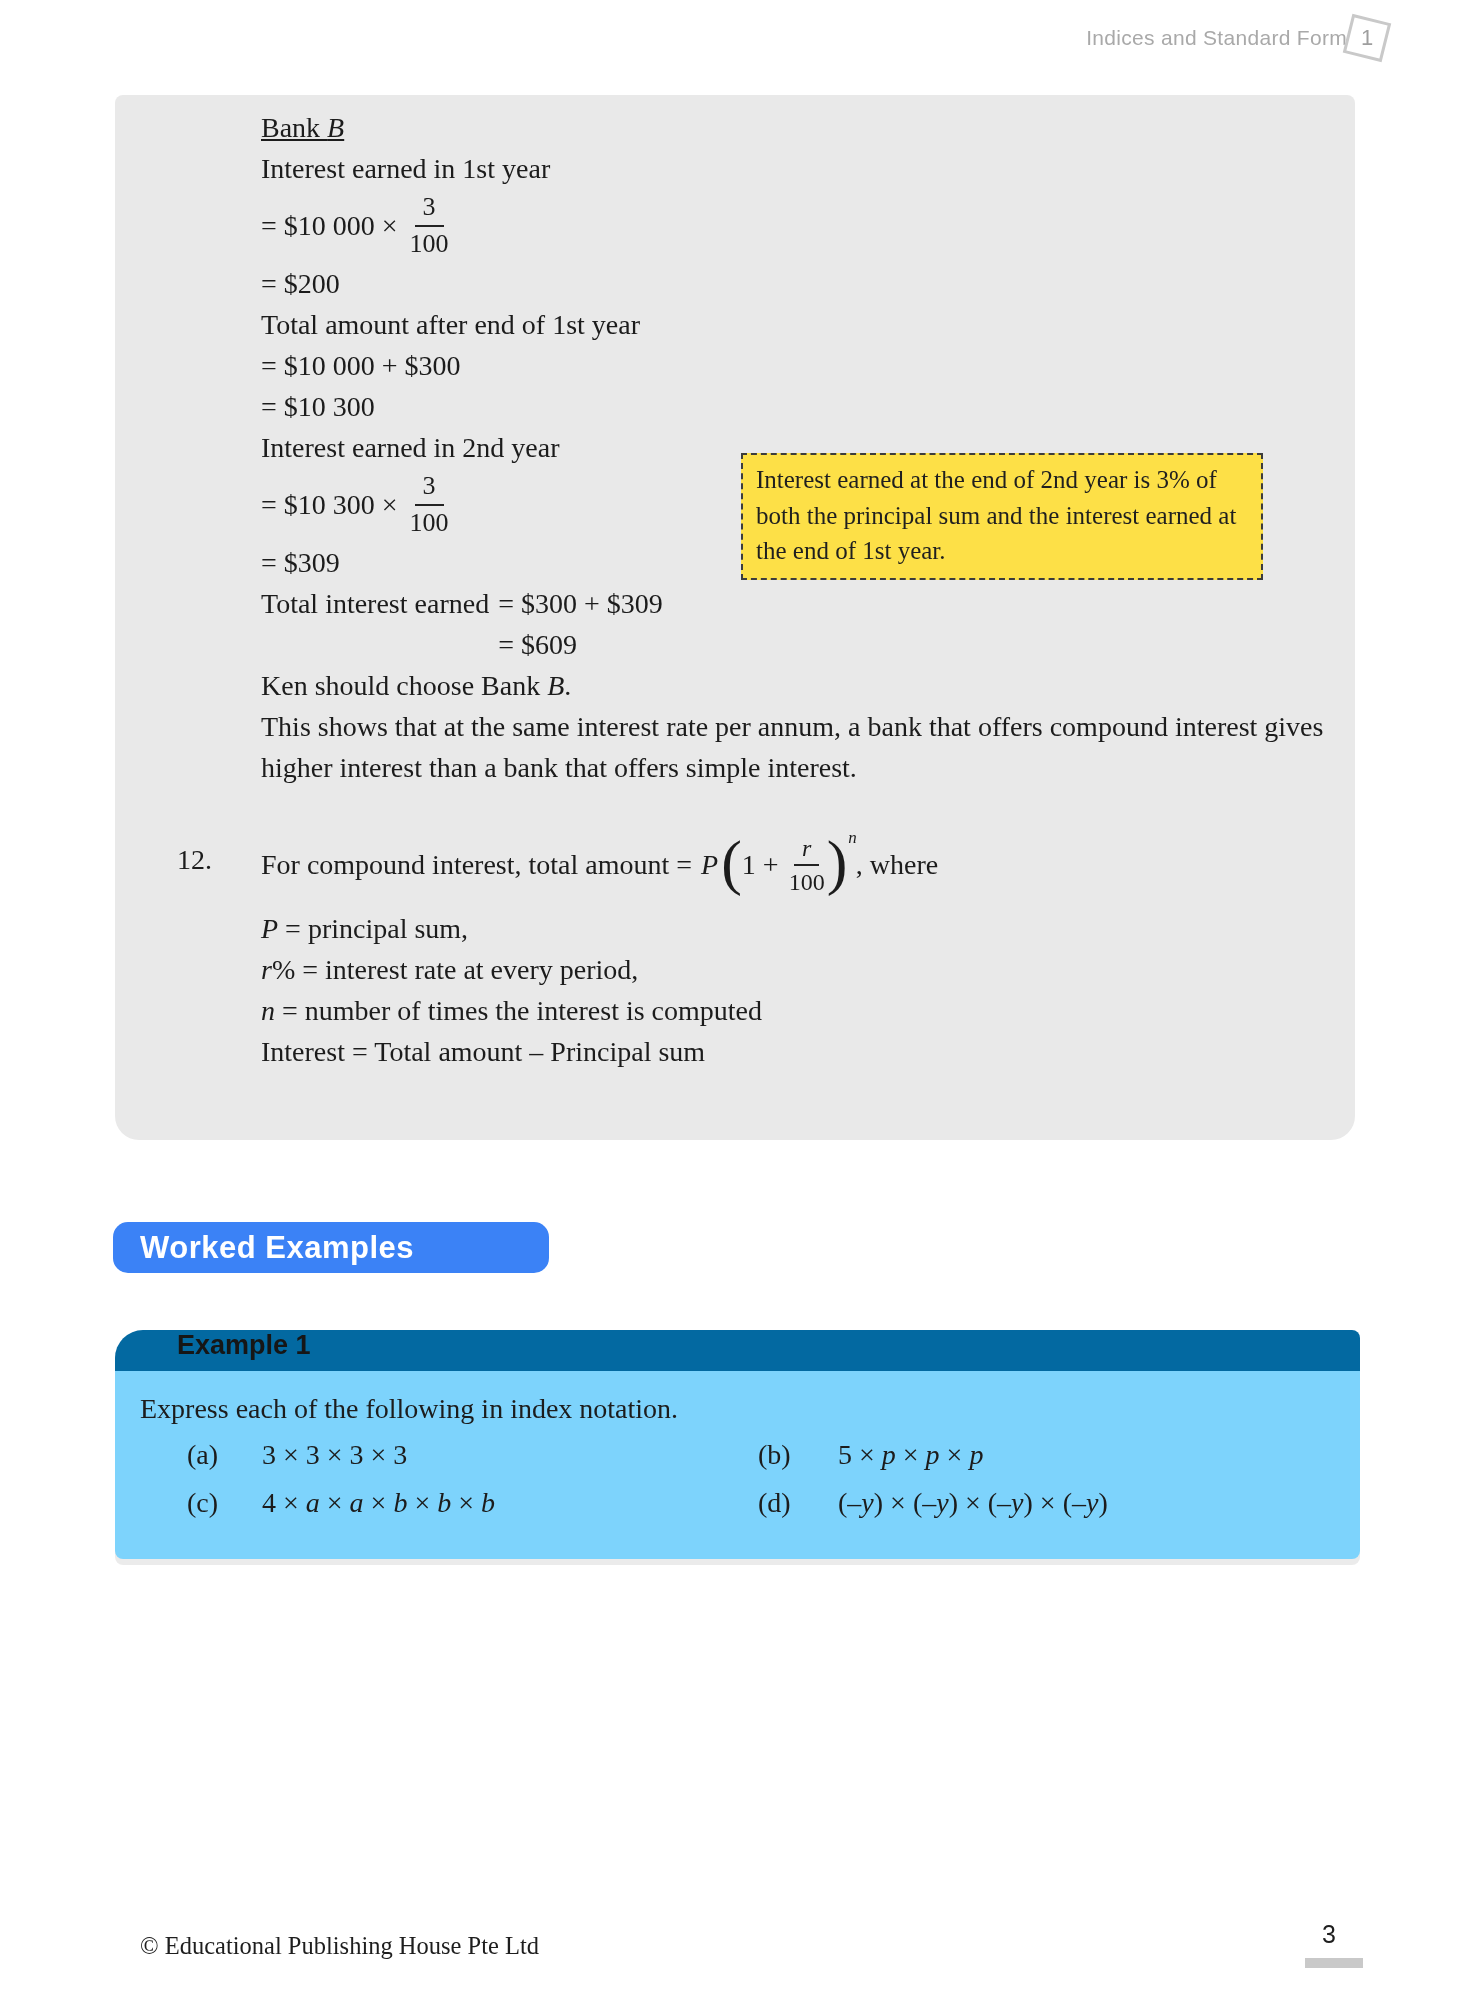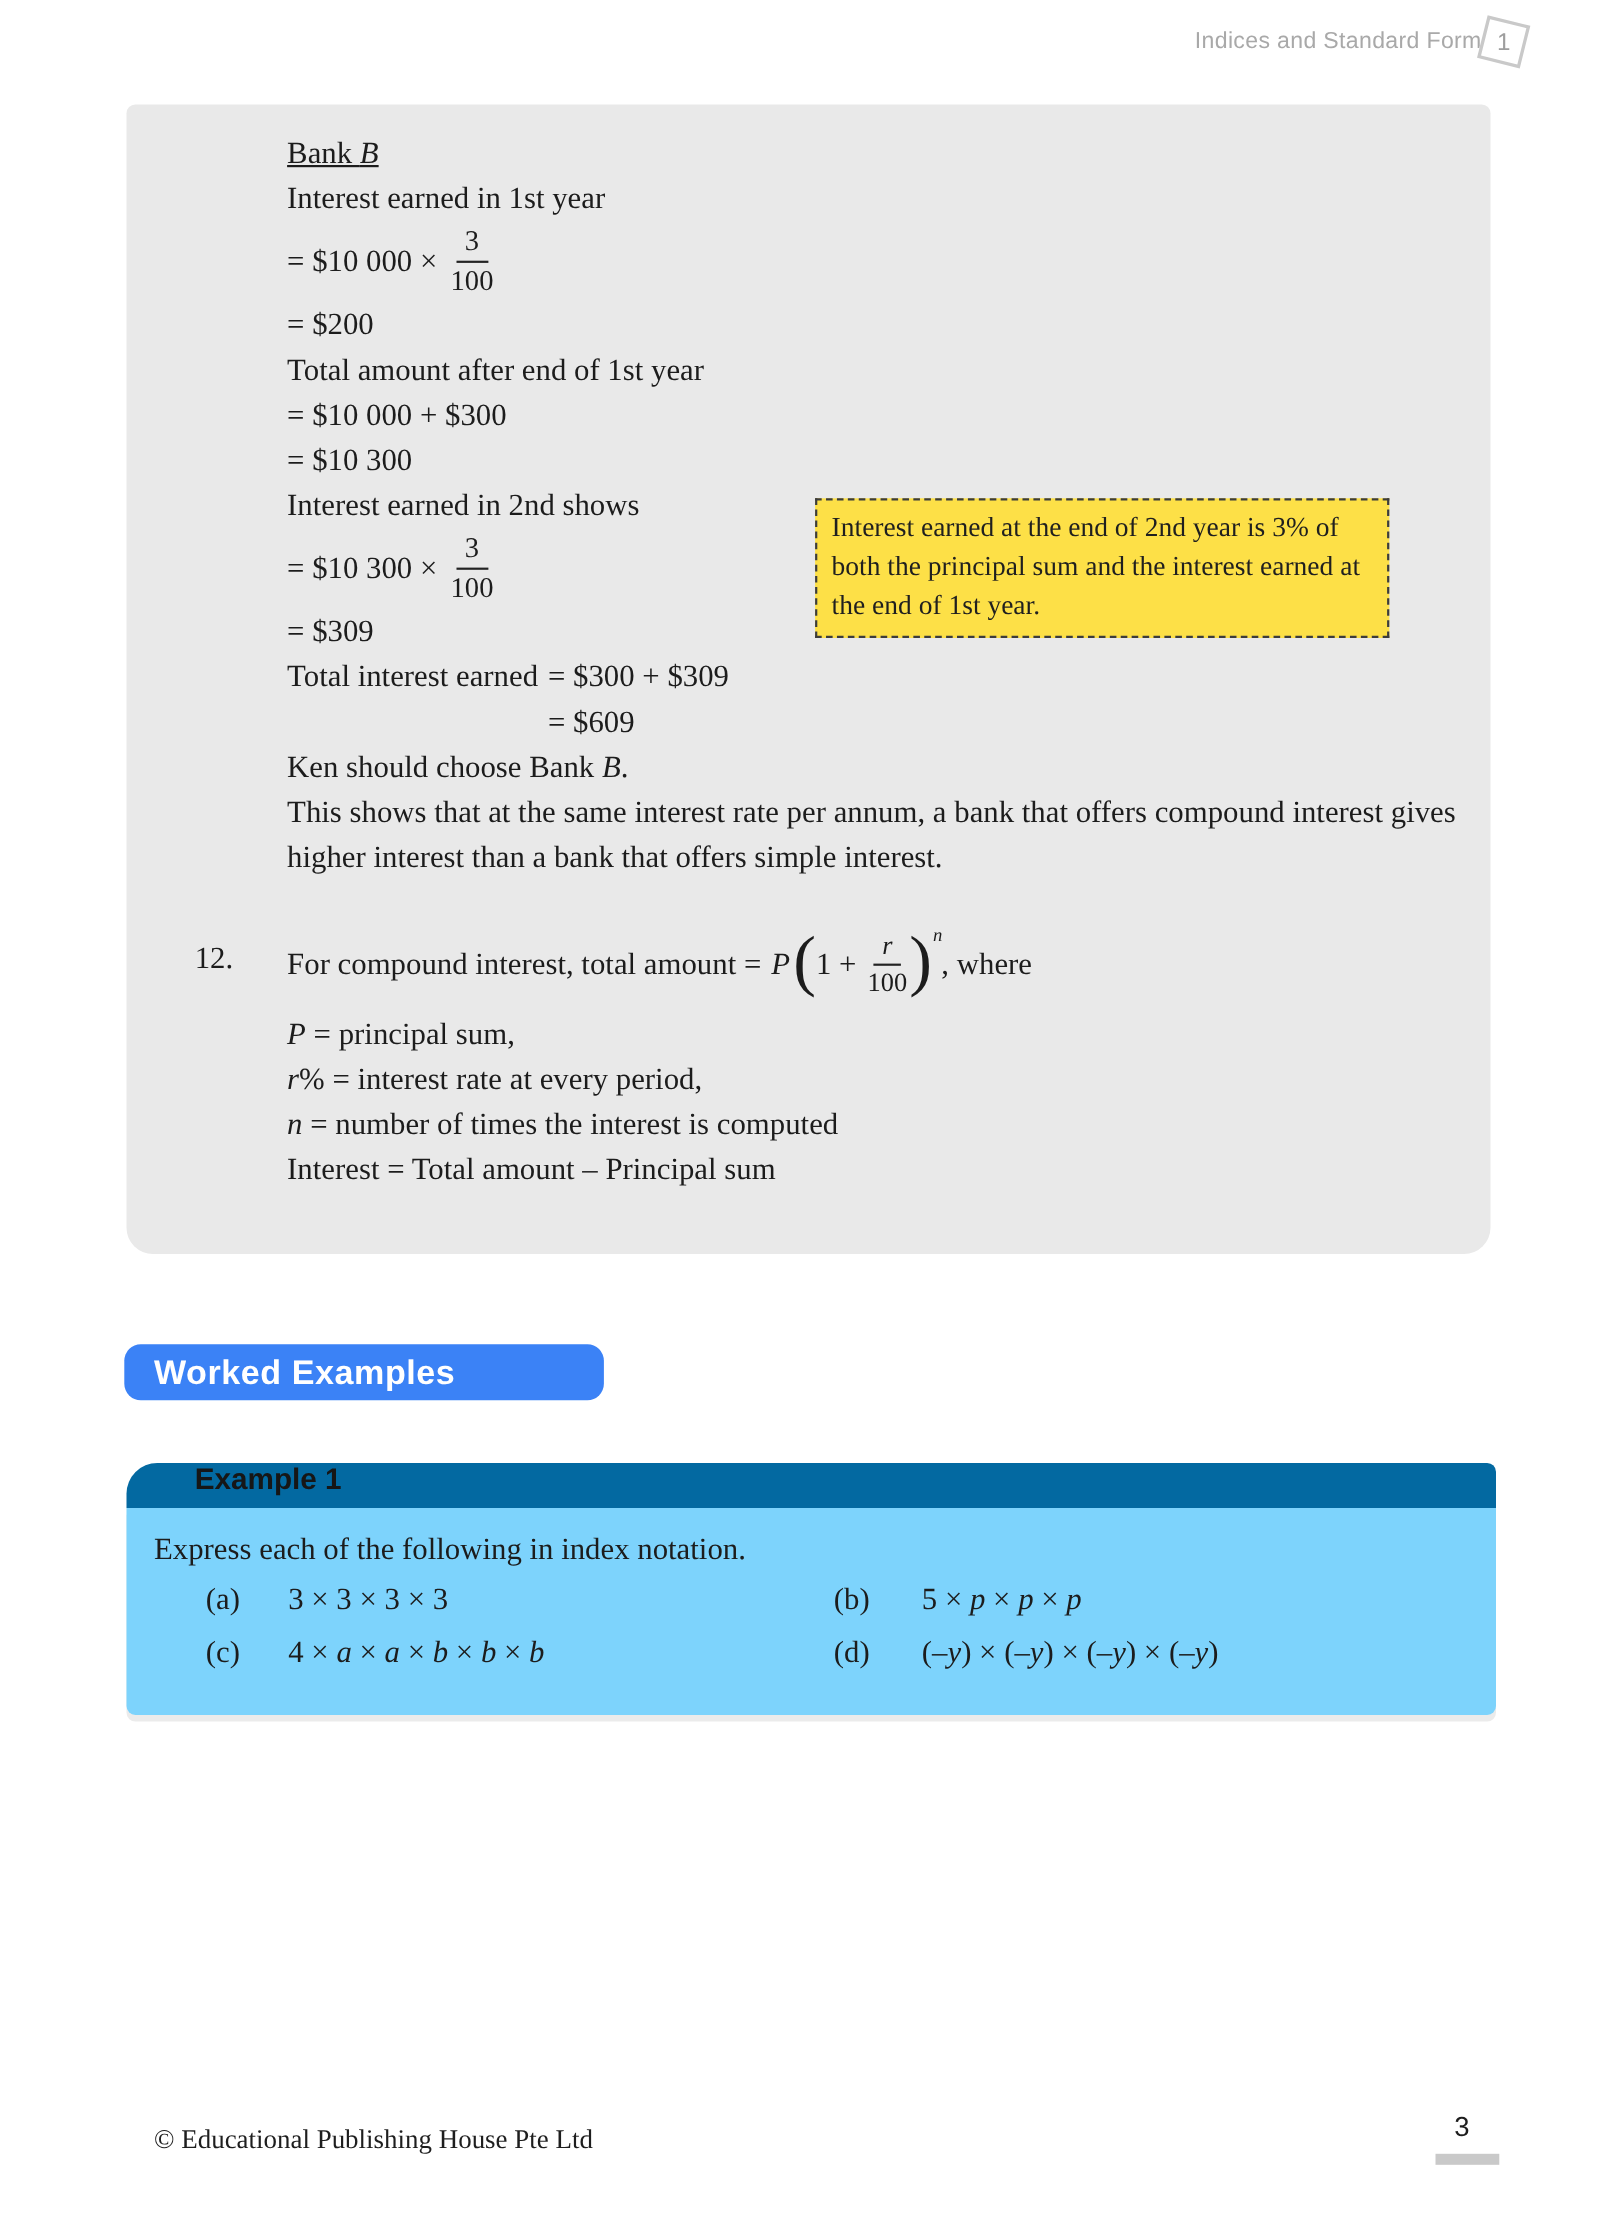--- a/index.html
+++ b/index.html
@@ -21,21 +21,21 @@
   .chapter-badge span {
     transform:rotate(-14deg); font-family:"Liberation Sans", sans-serif;
     font-size:22px; color:#9e9e9e;
   }
 
   
   .solution-box {
     position:absolute; left:115px; top:95px; width:1240px; height:1045px;
     background:#e9e9e9; border-radius:8px 8px 24px 24px;
   }
-  .sol-content { position:absolute; left:146px; top:24px; right:20px; font-size:28px; }
+  .sol-content { position:absolute; left:146px; top:12px; right:20px; font-size:28px; }
   .line { min-height:41px; display:flex; align-items:center; }
   .frac-line { height:74px; }
   .underlined { text-decoration:underline; }
   .frac {
     display:inline-flex; flex-direction:column; align-items:center;
     margin-left:12px; font-size:26px; line-height:1.1; text-align:center;
   }
   .frac .num { padding:0 8px 3px; border-bottom:2px solid #232323; }
   .frac .den { padding-top:3px; }
   .gap { margin-right:9px; }
@@ -130,21 +130,21 @@
         <span>= $10 000 ×</span>
         <span class="frac">
           <span class="num">3</span>
           <span class="den">100</span>
         </span>
       </div>
       <div class="line">= $200</div>
       <div class="line">Total amount after end of 1st year</div>
       <div class="line">= $10 000 + $300</div>
       <div class="line">= $10 300</div>
-      <div class="line">Interest earned in 2nd shows</div>
+      <div class="line">Interest earned in 2nd year</div>
       <div class="line frac-line">
         <span>= $10 300 ×</span>
         <span class="frac">
           <span class="num">3</span>
           <span class="den">100</span>
         </span>
       </div>
       <div class="line">= $309</div>
       <div class="line">
         <span class="gap">Total interest earned</span>

